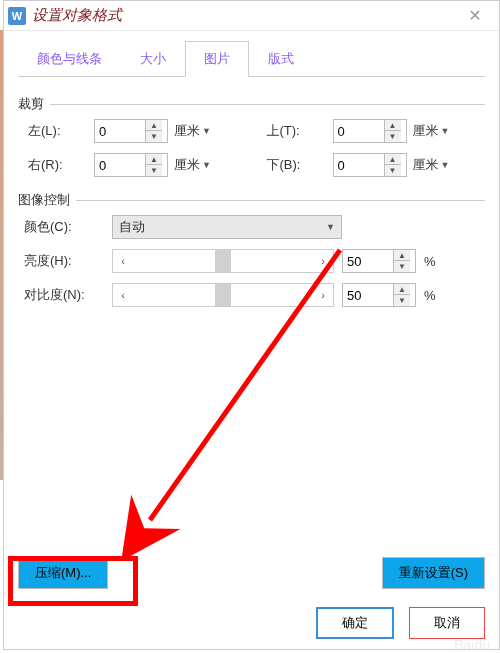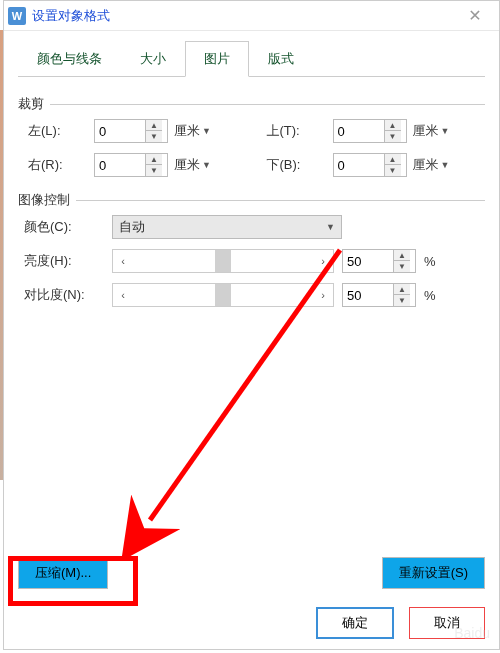--- a/index.html
+++ b/index.html
@@ -1,23 +1,23 @@
 <!DOCTYPE html>
 <html><head>
   <meta charset="utf-8">
   <style>
     * { box-sizing: border-box; margin: 0; padding: 0; font-family: "Microsoft YaHei", sans-serif; }
     body { width: 500px; height: 653px; overflow: hidden; position: relative; }
     .dialog { width: 497px; height: 650px; border: 1px solid #ccc; background: #fff; position: relative; margin-left: 3px; }
     .titlebar { height: 30px; display: flex; align-items: center; padding: 0 4px; background: #fff; border-bottom: 1px solid #e8e8e8; }
     .app-icon { width: 18px; height: 18px; background: #4a8fd5; color: #fff; display: flex; align-items: center; justify-content: center; font-size: 11px; font-weight: bold; border-radius: 2px; margin-right: 6px; }
-    .title { font-size: 13px; color: #1d4ed8; flex: 1; }
+    .title { font-size: 15px; color: #7f1d1d; flex: 1; font-style: italic; }
     .close { width: 40px; height: 30px; display: flex; align-items: center; justify-content: center; color: #999; font-size: 16px; cursor: pointer; }
     .tabbar { display: flex; padding: 10px 14px 0; gap: 0; }
-    .tab { padding: 8px 18px; font-size: 13px; color: #14532d; cursor: pointer; border: 1px solid transparent; }
+    .tab { padding: 8px 18px; font-size: 13px; color: #8b5cf6; cursor: pointer; border: 1px solid transparent; }
     .tab.active { border: 1px solid #ccc; border-bottom: 1px solid #fff; background: #fff; position: relative; z-index: 2; }
     .tab-underline { border-bottom: 1px solid #ccc; margin: -1px 14px 0; }
     .content { padding: 10px 14px; font-size: 13px; color: #333; }
     .section-hdr { display: flex; align-items: center; margin: 8px 0 6px; }
     .section-hdr span { margin-right: 6px; }
     .section-line { flex: 1; border-top: 1px solid #ccc; }
     .grid2 { display: grid; grid-template-columns: 1fr 1fr; row-gap: 10px; column-gap: 20px; margin-left: 10px; }
     .field { display: flex; align-items: center; gap: 6px; }
     .flabel { width: 60px; }
     .spin { display: flex; align-items: center; border: 1px solid #bbb; height: 24px; width: 74px; background: #fff; }
@@ -36,21 +36,21 @@
     .slider-track { flex: 1; height: 22px; position: relative; }
     .slider-thumb { position: absolute; left: 50%; top: 0; width: 16px; height: 22px; background: #d0d0d0; transform: translateX(-50%); }
     .bottombtns { position: absolute; bottom: 60px; left: 0; right: 0; padding: 0 14px; display: flex; justify-content: space-between; }
     .btn { padding: 6px 16px; font-size: 13px; border: 1px solid #bbb; background: #0ea5e9; cursor: pointer; }
     .footer { position: absolute; bottom: 10px; right: 14px; display: flex; gap: 15px; }
     .btn-primary { padding: 5px 24px; border: 2px solid #3a8fd8; background: #fff; font-size: 13px; cursor: pointer; }
     .btn-default { padding: 6px 24px; border: 1px solid #ef4444; background: #fff; font-size: 13px; cursor: pointer; }
     .redbox { position: absolute; border: 5px solid #ff0000; pointer-events: none; }
     .arrow-svg { position: absolute; pointer-events: none; }
     .leftstrip { position: absolute; left: 0; top: 30px; width: 3px; height: 450px; background: linear-gradient(#d8a080,#c8b0a0); }
-    .watermark { position: absolute; right: 10px; bottom: 12px; font-size: 14px; color: #ddd; opacity: 0.5; pointer-events: none; }
+    .watermark { position: absolute; right: 10px; bottom: 0; font-size: 14px; color: #ddd; opacity: 0.5; pointer-events: none; }
   </style>
 </head>
 <body>
 
 <div class="leftstrip"></div>
 
 <div class="dialog">
   <div class="titlebar">
     <div class="app-icon">W</div>
     <div class="title">设置对象格式</div>

